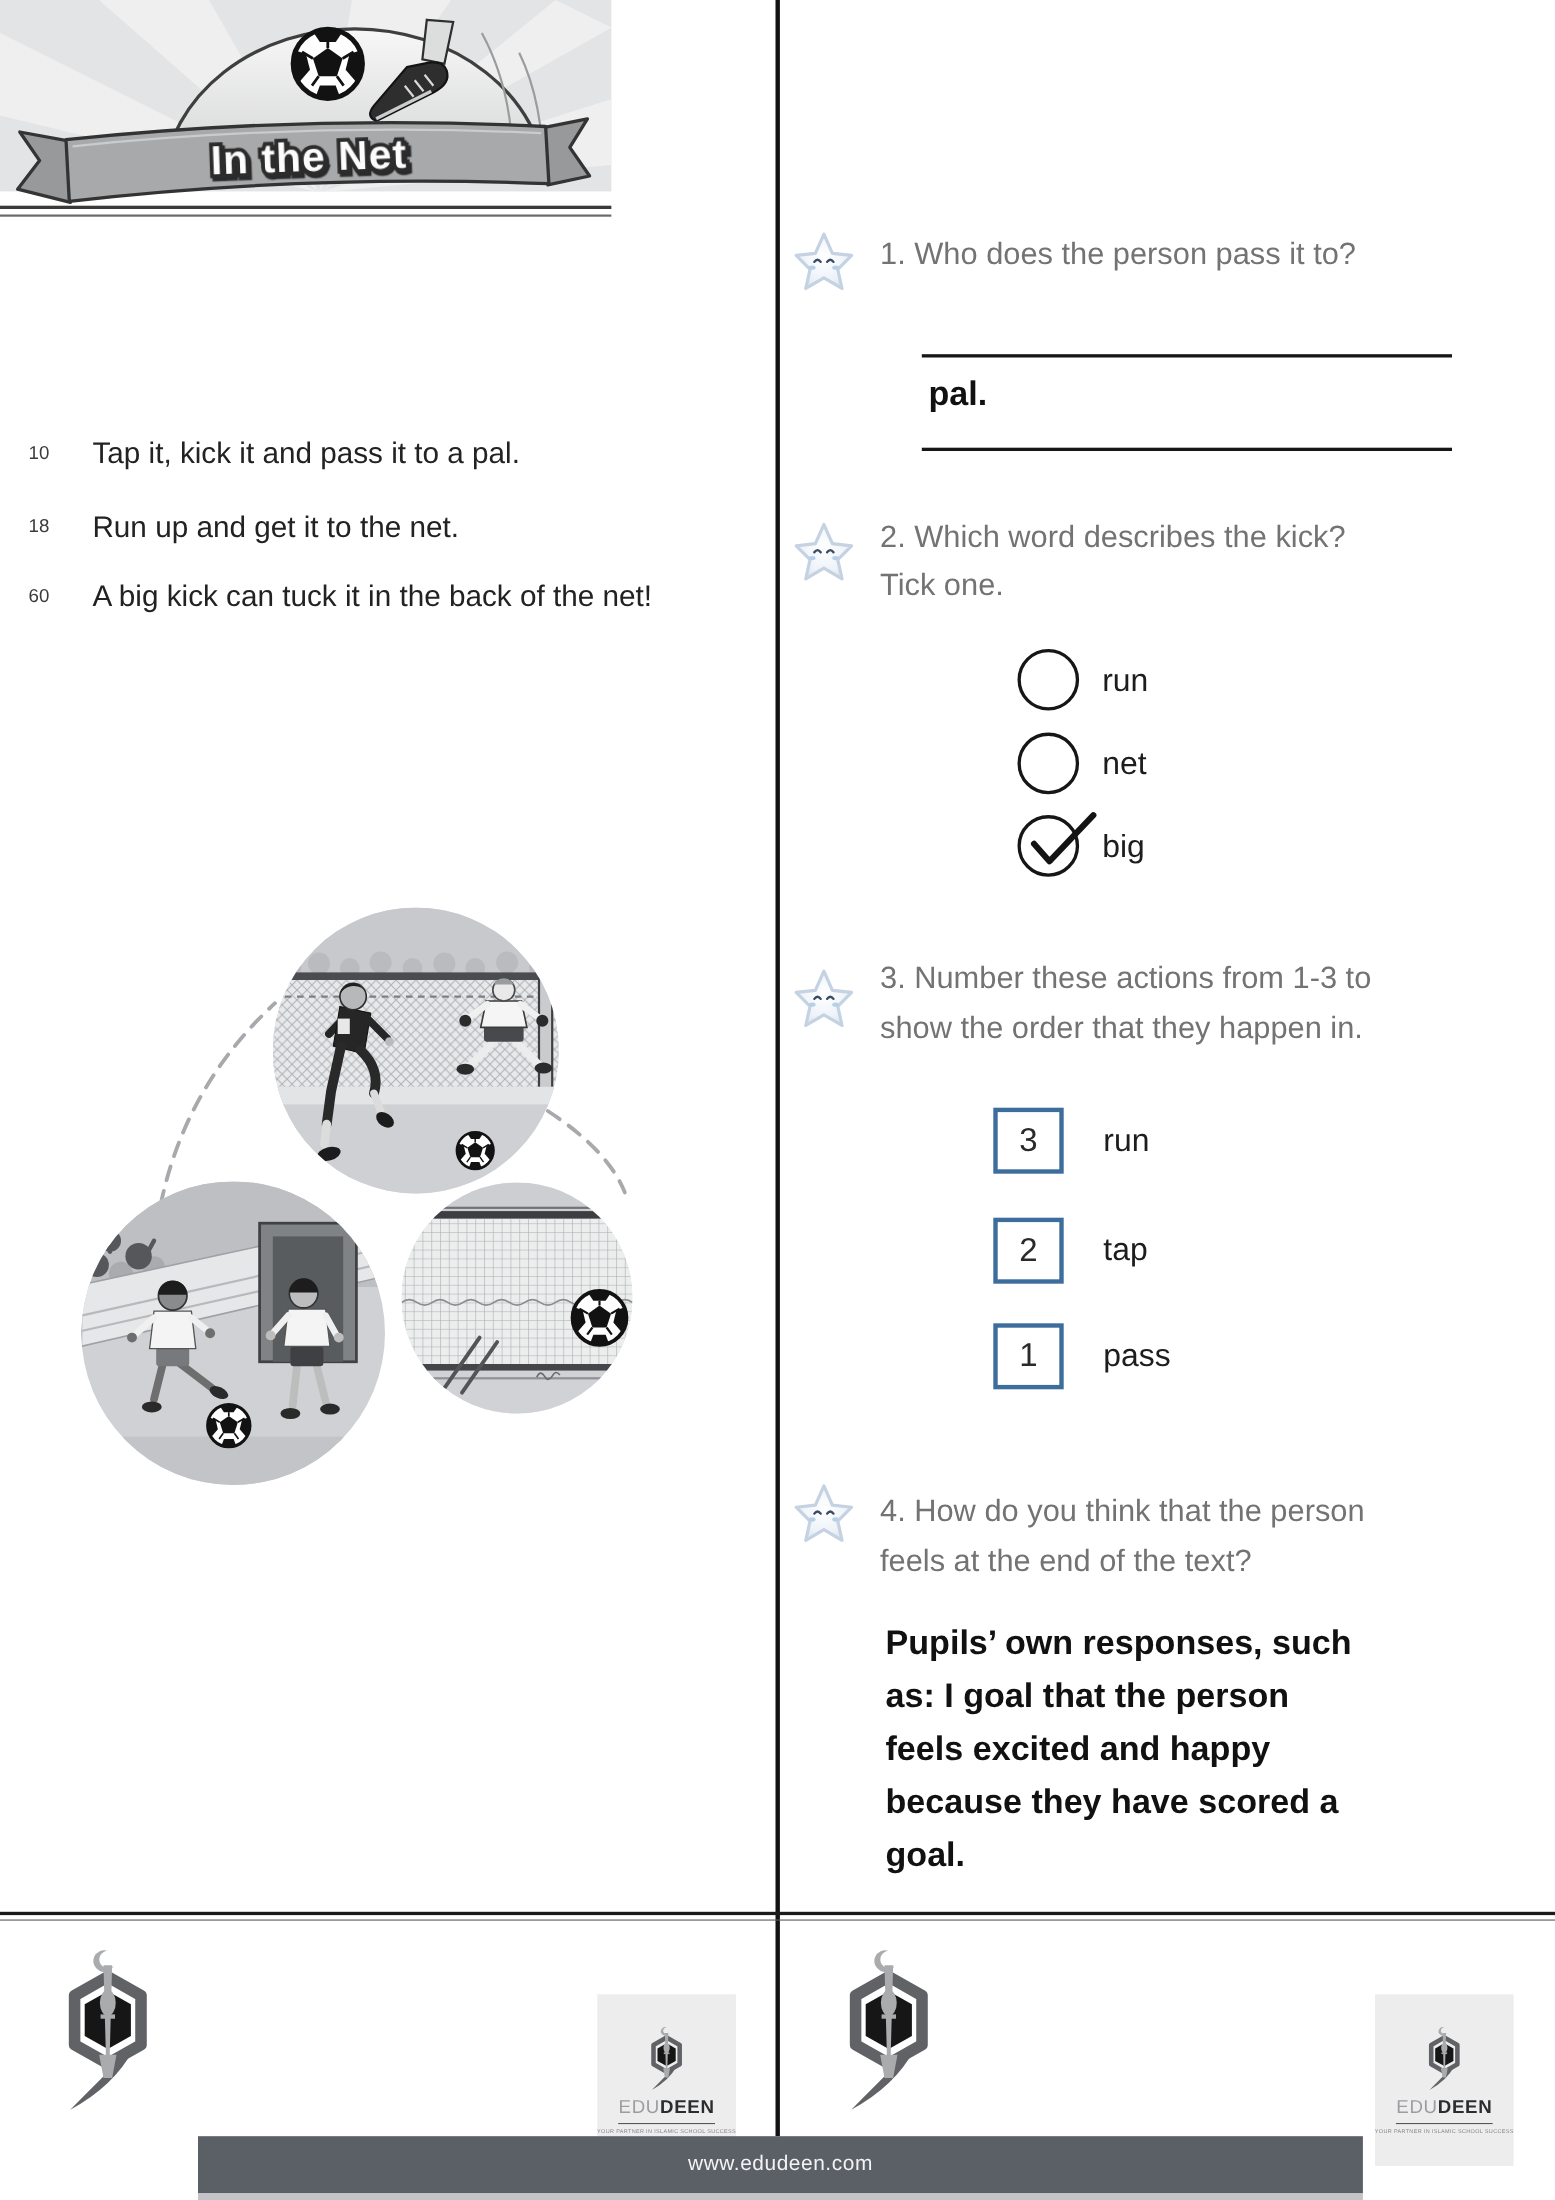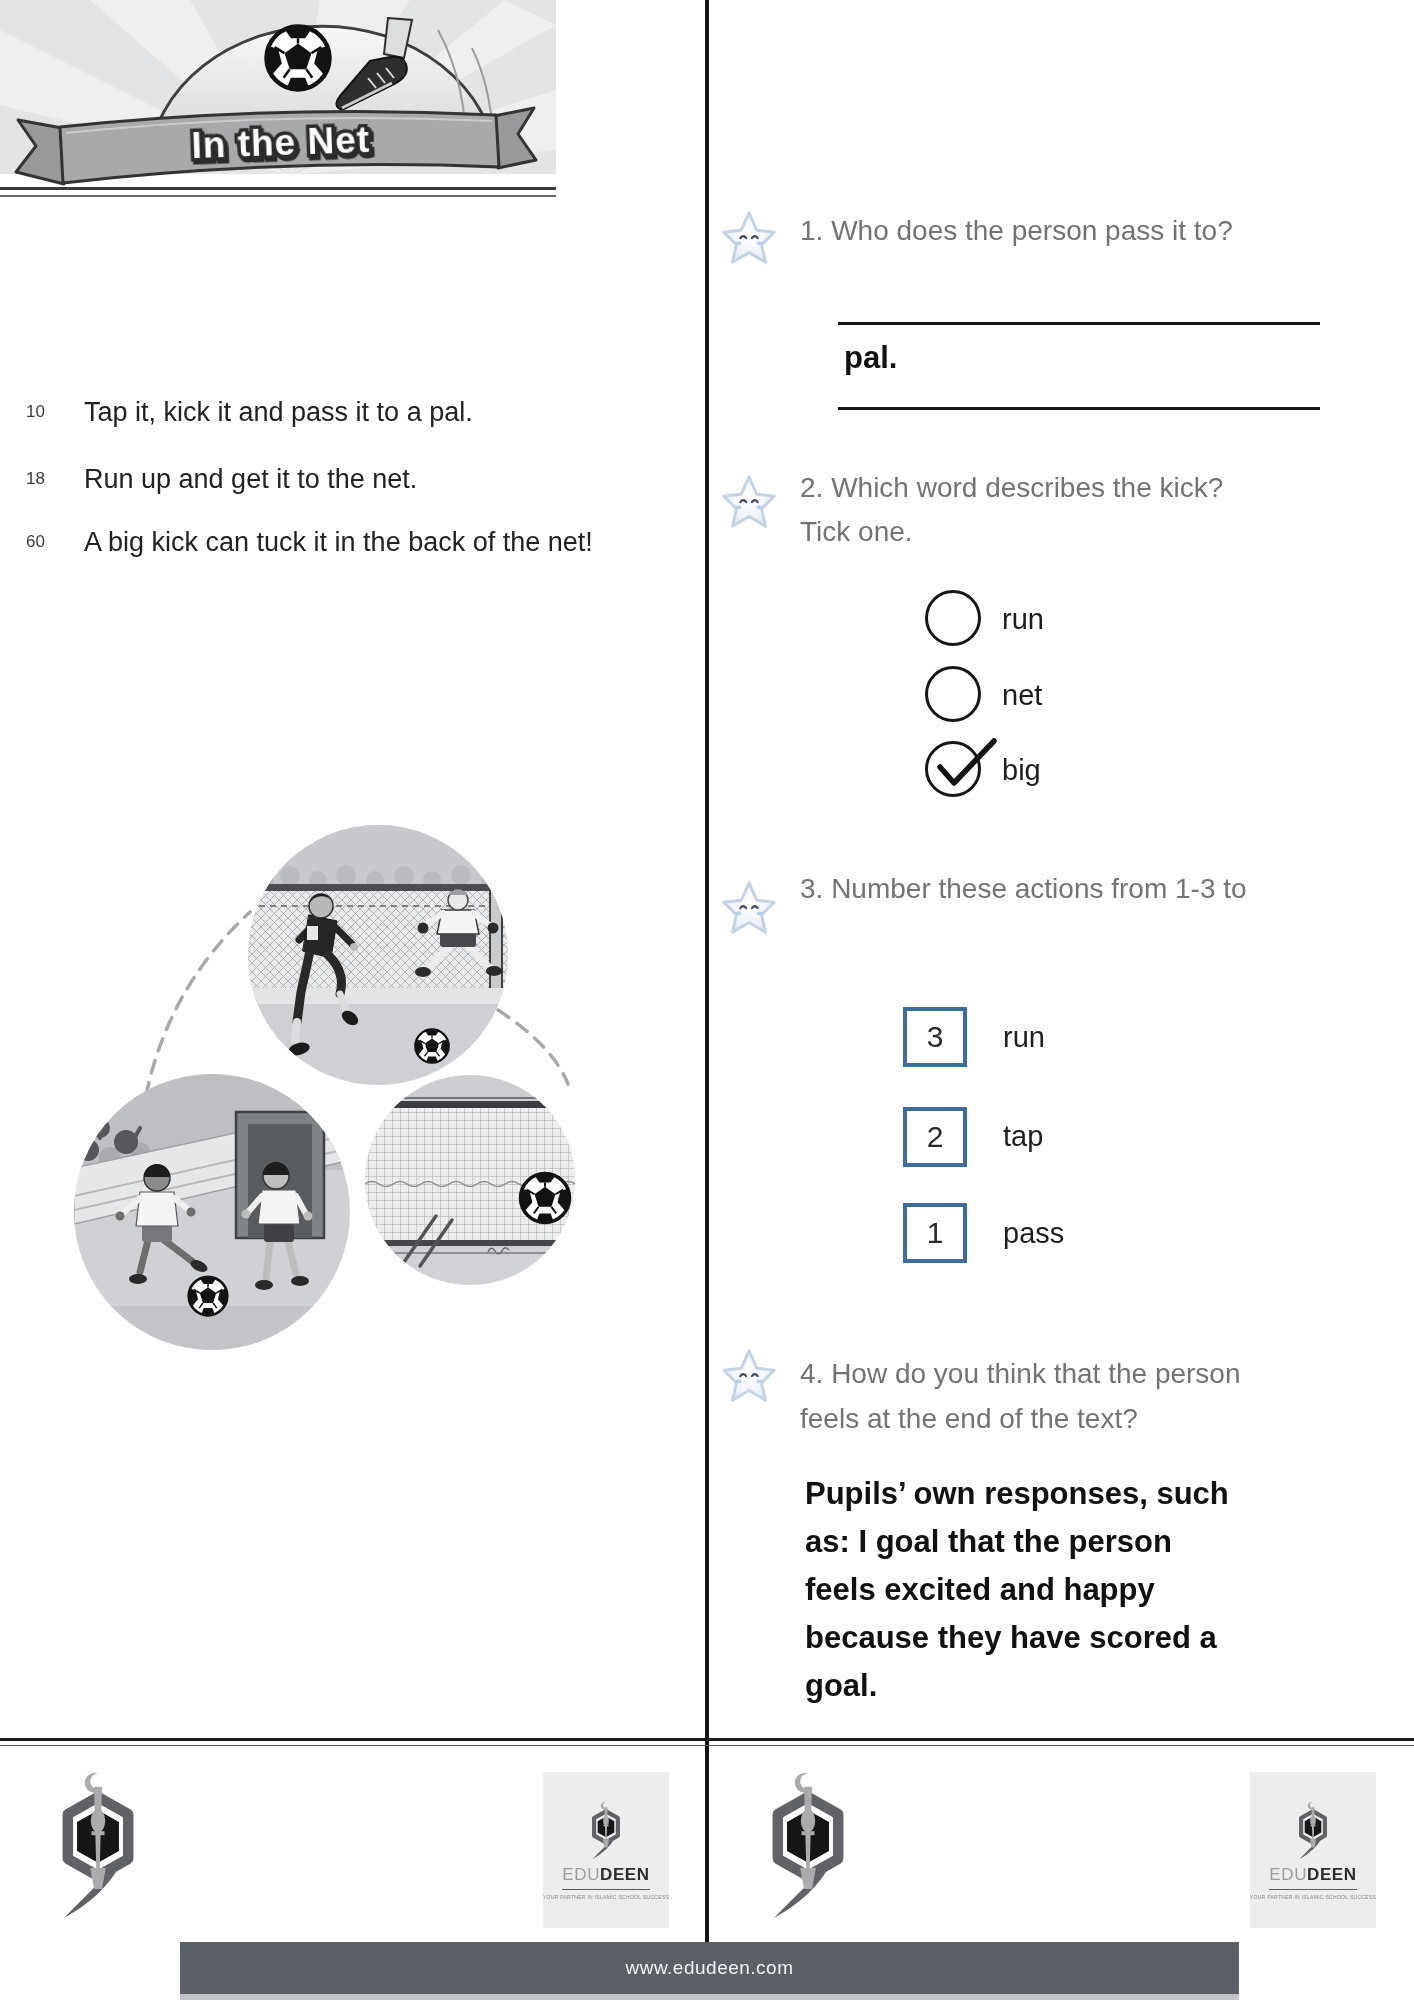--- a/index.html
+++ b/index.html
@@ -15,21 +15,21 @@
   .qtext{font-size:28px;line-height:44px;color:#737373;white-space:nowrap;}
   .qtext-tight{line-height:38px;}
   .bold-ans{font-size:31px;font-weight:bold;color:#111;line-height:48px;white-space:nowrap;}
   .ansline{height:3px;background:#161616;}
   .optcircle{width:56px;height:56px;border:3px solid #161616;border-radius:50%;background:#fff;box-sizing:border-box;}
   .optlabel{font-size:29px;color:#1d1d1d;line-height:58px;white-space:nowrap;}
   .numbox{width:56px;height:52px;border:4px solid #3d6d9c;background:#fff;
           display:flex;align-items:center;justify-content:center;font-size:30px;color:#2a2a2a;}
   .numlabel{font-size:29px;color:#1d1d1d;line-height:60px;white-space:nowrap;}
   .edubox{width:126px;height:156px;background:#ededee;display:flex;flex-direction:column;
-          align-items:center;justify-content:center;gap:4px;}
+          align-items:center;justify-content:center;gap:4px;margin-top:41px;}
   .eduword{font-size:17px;letter-spacing:.6px;color:#9b9da0;white-space:nowrap;}
   .eduword .deen{color:#2a2c2e;font-weight:bold;}
   .eduline{width:88px;height:1px;background:#55575a;}
   .edutag{font-size:5px;color:#85878a;letter-spacing:.3px;white-space:nowrap;}
   .footerbar{left:180px;top:1942px;width:1059px;height:52px;background:#5b5f66;
              display:flex;align-items:center;justify-content:center;}
   .footerbar span{color:#f2f3f4;font-size:19px;letter-spacing:.5px;}
   .footerunder{left:180px;top:1994px;width:1059px;height:6px;background:#c2c4c7;}
 </style>
 </head>
@@ -295,20 +295,21 @@
   <svg class="abs" style="left:928px;top:733px" width="78" height="64">
     <polyline points="12,34 26,50 66,8" fill="none" stroke="#141414" stroke-width="5.5" stroke-linecap="round" stroke-linejoin="round"></polyline>
   </svg>
   <div class="abs optlabel" style="left:1002px;top:741px">big</div>
 
   <svg class="abs" style="left:718px;top:878px" width="62" height="62">
       <use href="#star"></use>
     </svg>
   <div class="abs qtext" style="left:800px;top:866px;line-height:46px">
     <div>3. Number these actions from 1-3 to</div>
+    <div>show the order that they happen in.</div>
   </div>
   <div class="abs numbox" style="left:903px;top:1007px">
     <span>3</span>
   </div>
   <div class="abs numlabel" style="left:1003px;top:1007px">run</div>
   <div class="abs numbox" style="left:903px;top:1107px">
     <span>2</span>
   </div>
   <div class="abs numlabel" style="left:1003px;top:1106px">tap</div>
   <div class="abs numbox" style="left:903px;top:1203px">

